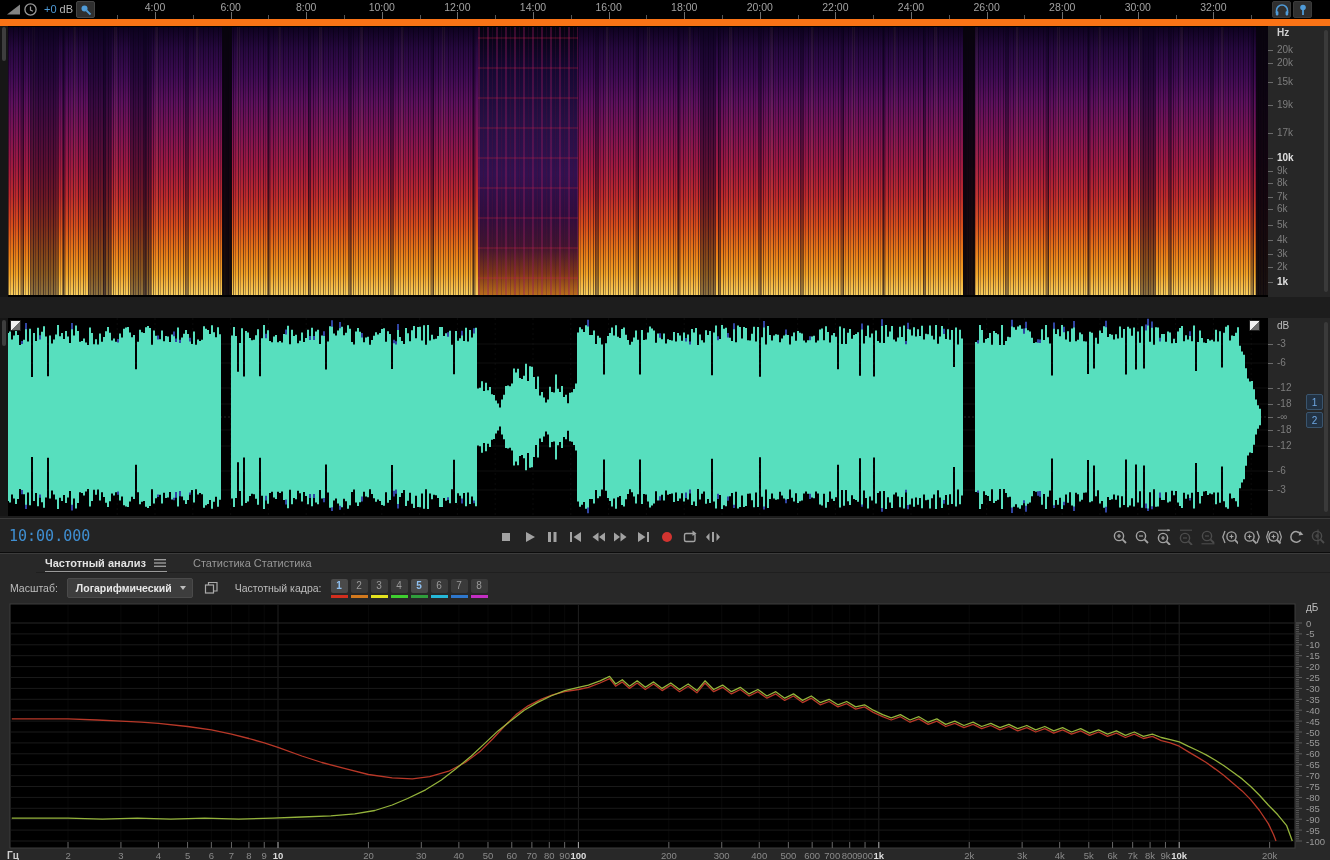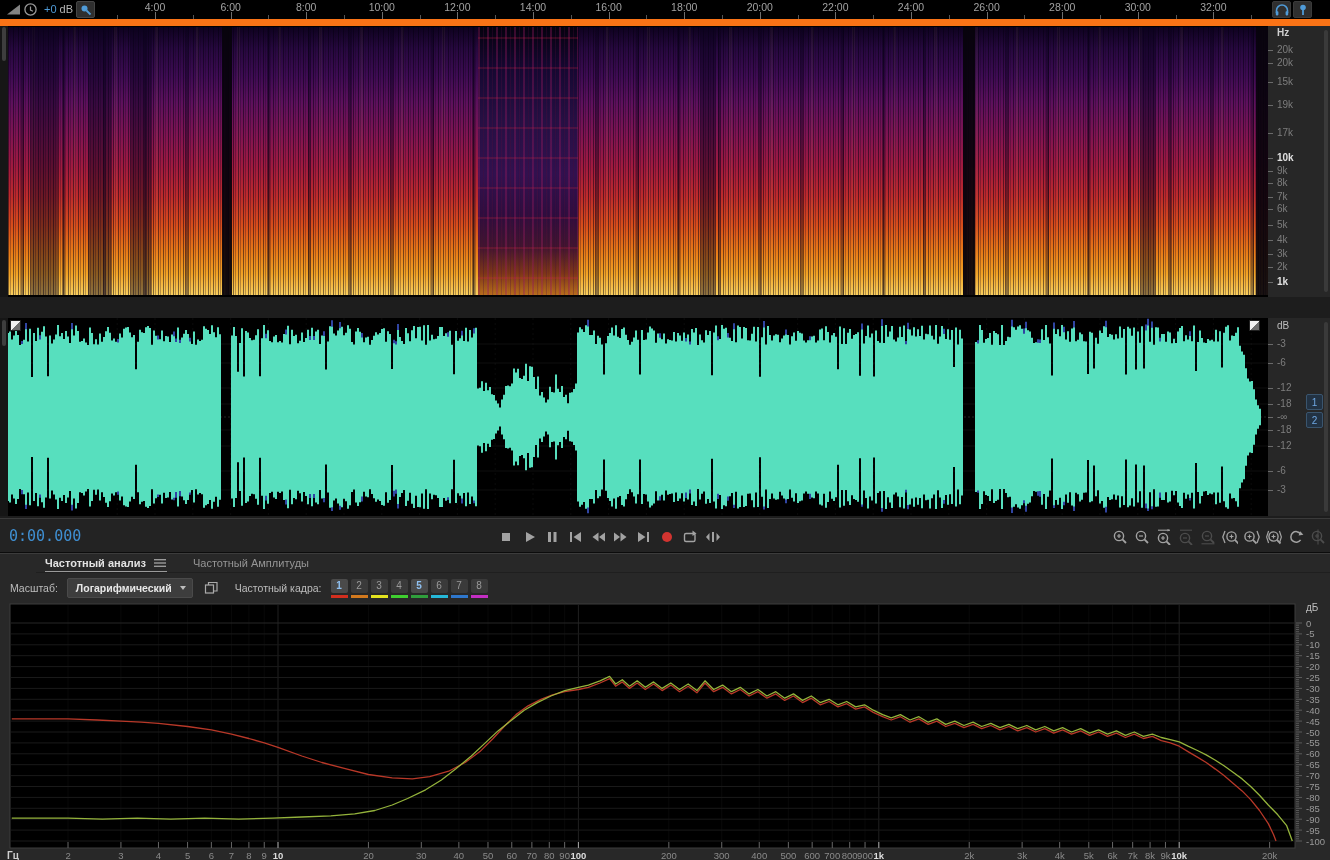--- a/index.html
+++ b/index.html
@@ -367,21 +367,21 @@
       <div class="axis-tick" style="top: 153px;"></div>
       <div class="axis-label" style="top: 147px;">-6</div>
       <div class="axis-tick" style="top: 172px;"></div>
       <div class="axis-label" style="top: 166px;">-3</div>
       <div class="badge" style="top: 76px;">1</div>
       <div class="badge" style="top: 94px;">2</div>
     </div>
   <div class="edge-scroll" style="top:322px;height:190px;"></div>
 
   <div id="transport">
-    <span id="time-display">0:00.000</span>
+    <span id="time-display">10:00.000</span>
     <div class="btn-row" style="left:496px;top:8px;" id="transport-buttons">
         <span class="tbtn">
           <svg width="16" height="16" fill="currentColor">
             <rect x="4" y="4" width="8" height="8"></rect>
           </svg>
         </span>
         <span class="tbtn">
           <svg width="16" height="16" fill="currentColor">
             <path d="M5 3 L14 8 L5 13 Z"></path>
           </svg>
@@ -533,21 +533,21 @@
         <span>Частотный анализ</span>
         <span style="color:#9a9a9a;display:flex;">
           <svg width="13" height="12">
               <rect x="0" y="2" width="12" height="1.4" fill="currentColor"></rect>
               <rect x="0" y="5.3" width="12" height="1.4" fill="currentColor"></rect>
               <rect x="0" y="8.6" width="12" height="1.4" fill="currentColor"></rect>
             </svg>
           </span>
       </div>
       <div class="tab inactive">
-        <span>Частотный Амплитуды</span>
+        <span>Статистика Статистика</span>
       </div>
     </div>
     <div id="controls-row">
       <span class="ctl-label">Масштаб:</span>
       <div id="scale-select">
         <span>Логарифмический</span>
         <span class="chev"></span>
       </div>
       <span id="snapshot-btn">
         <svg width="16" height="15">

